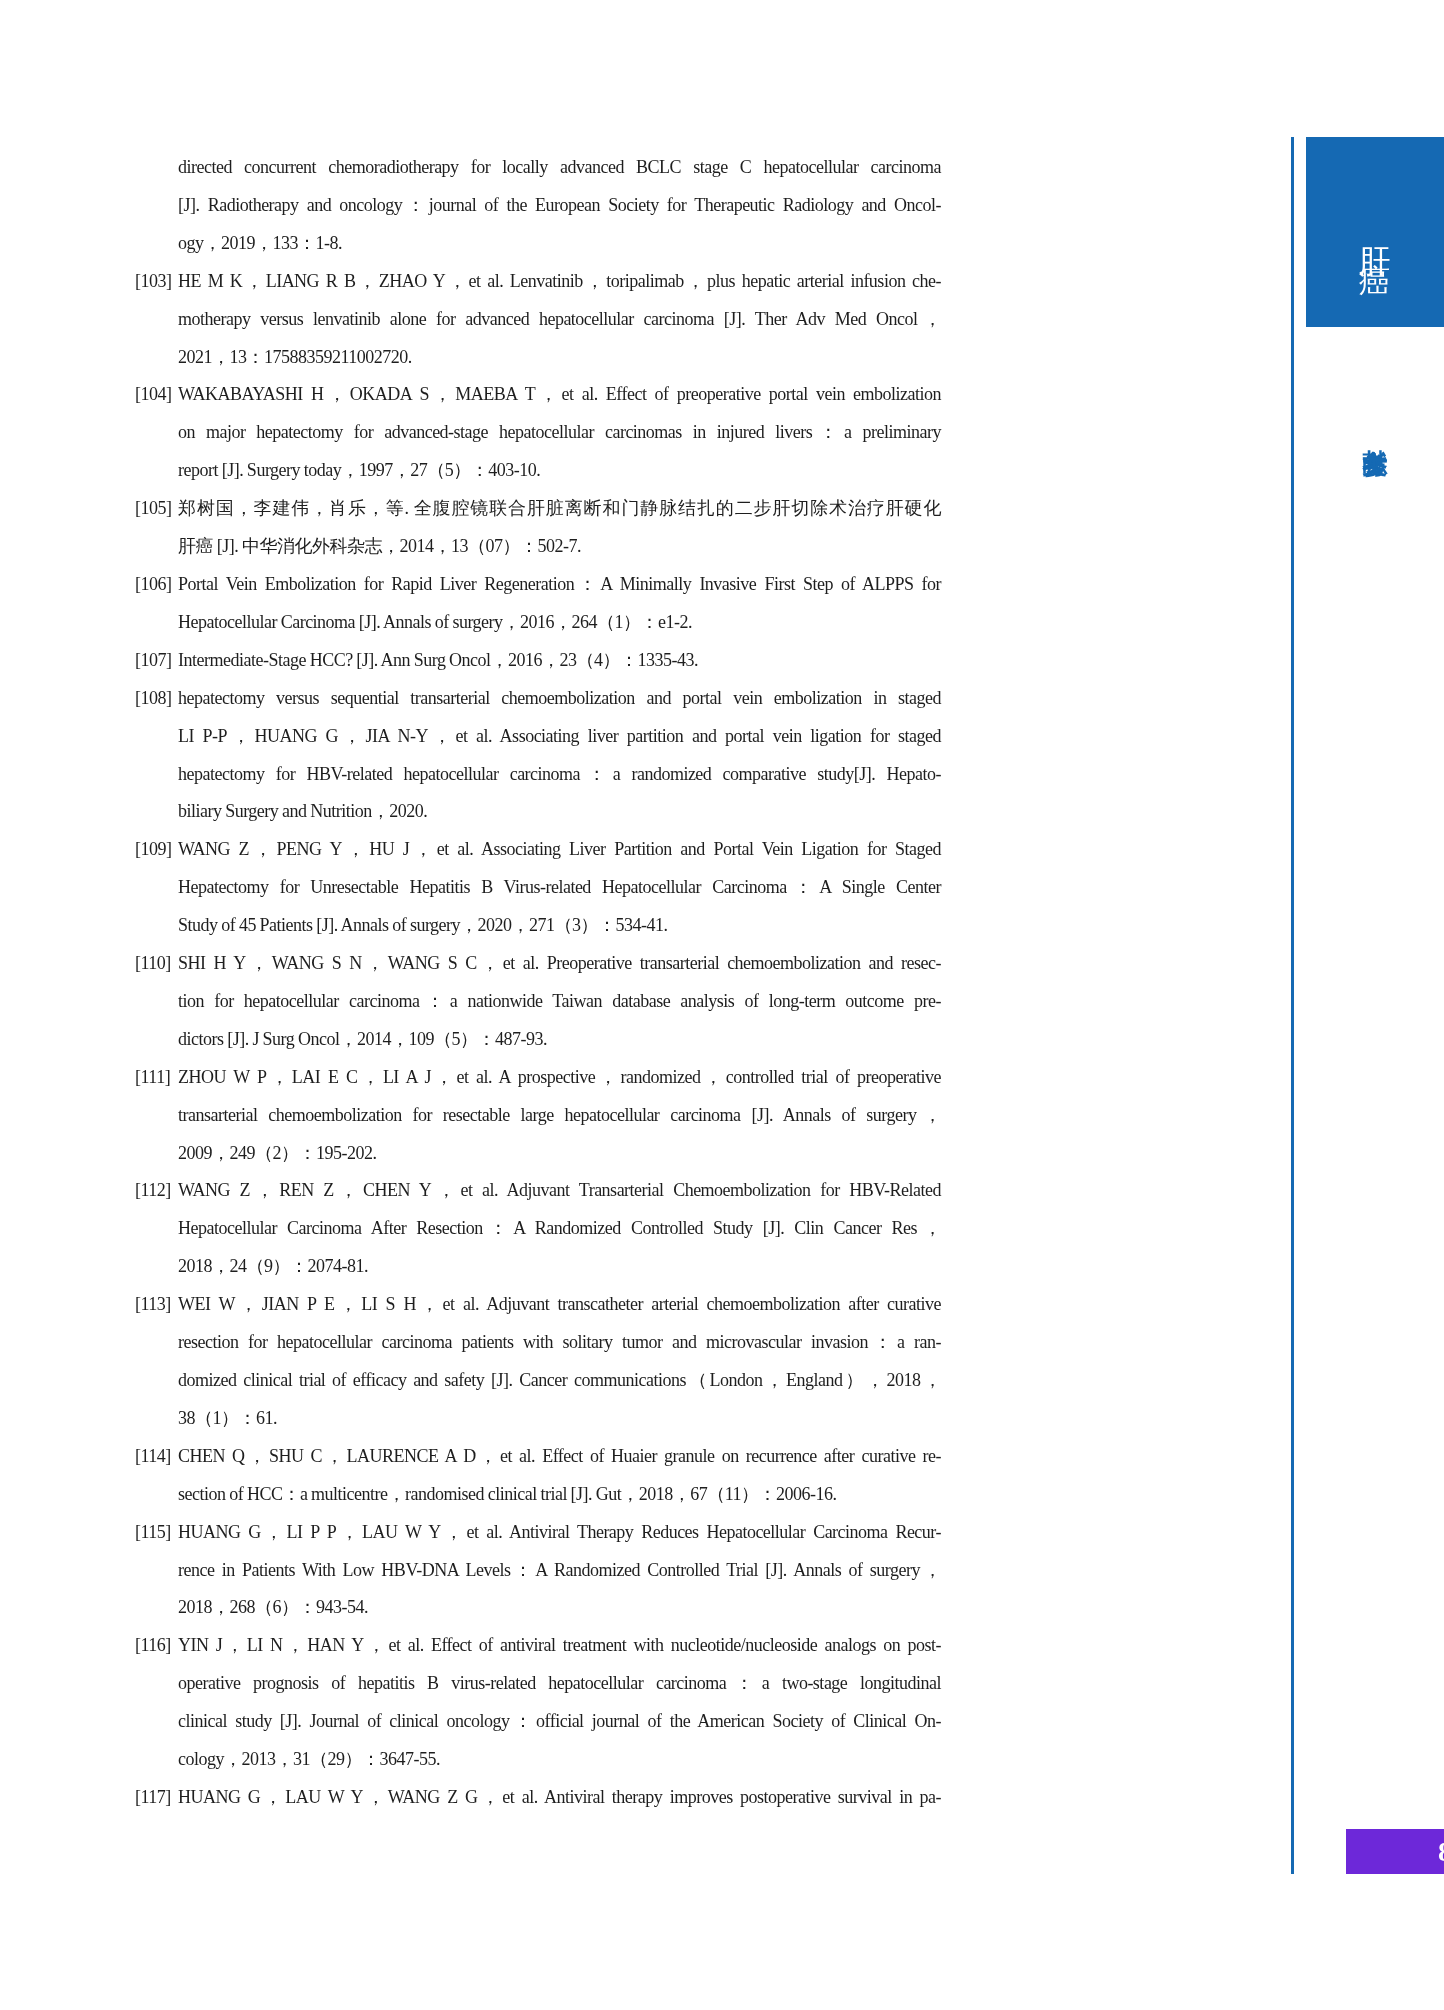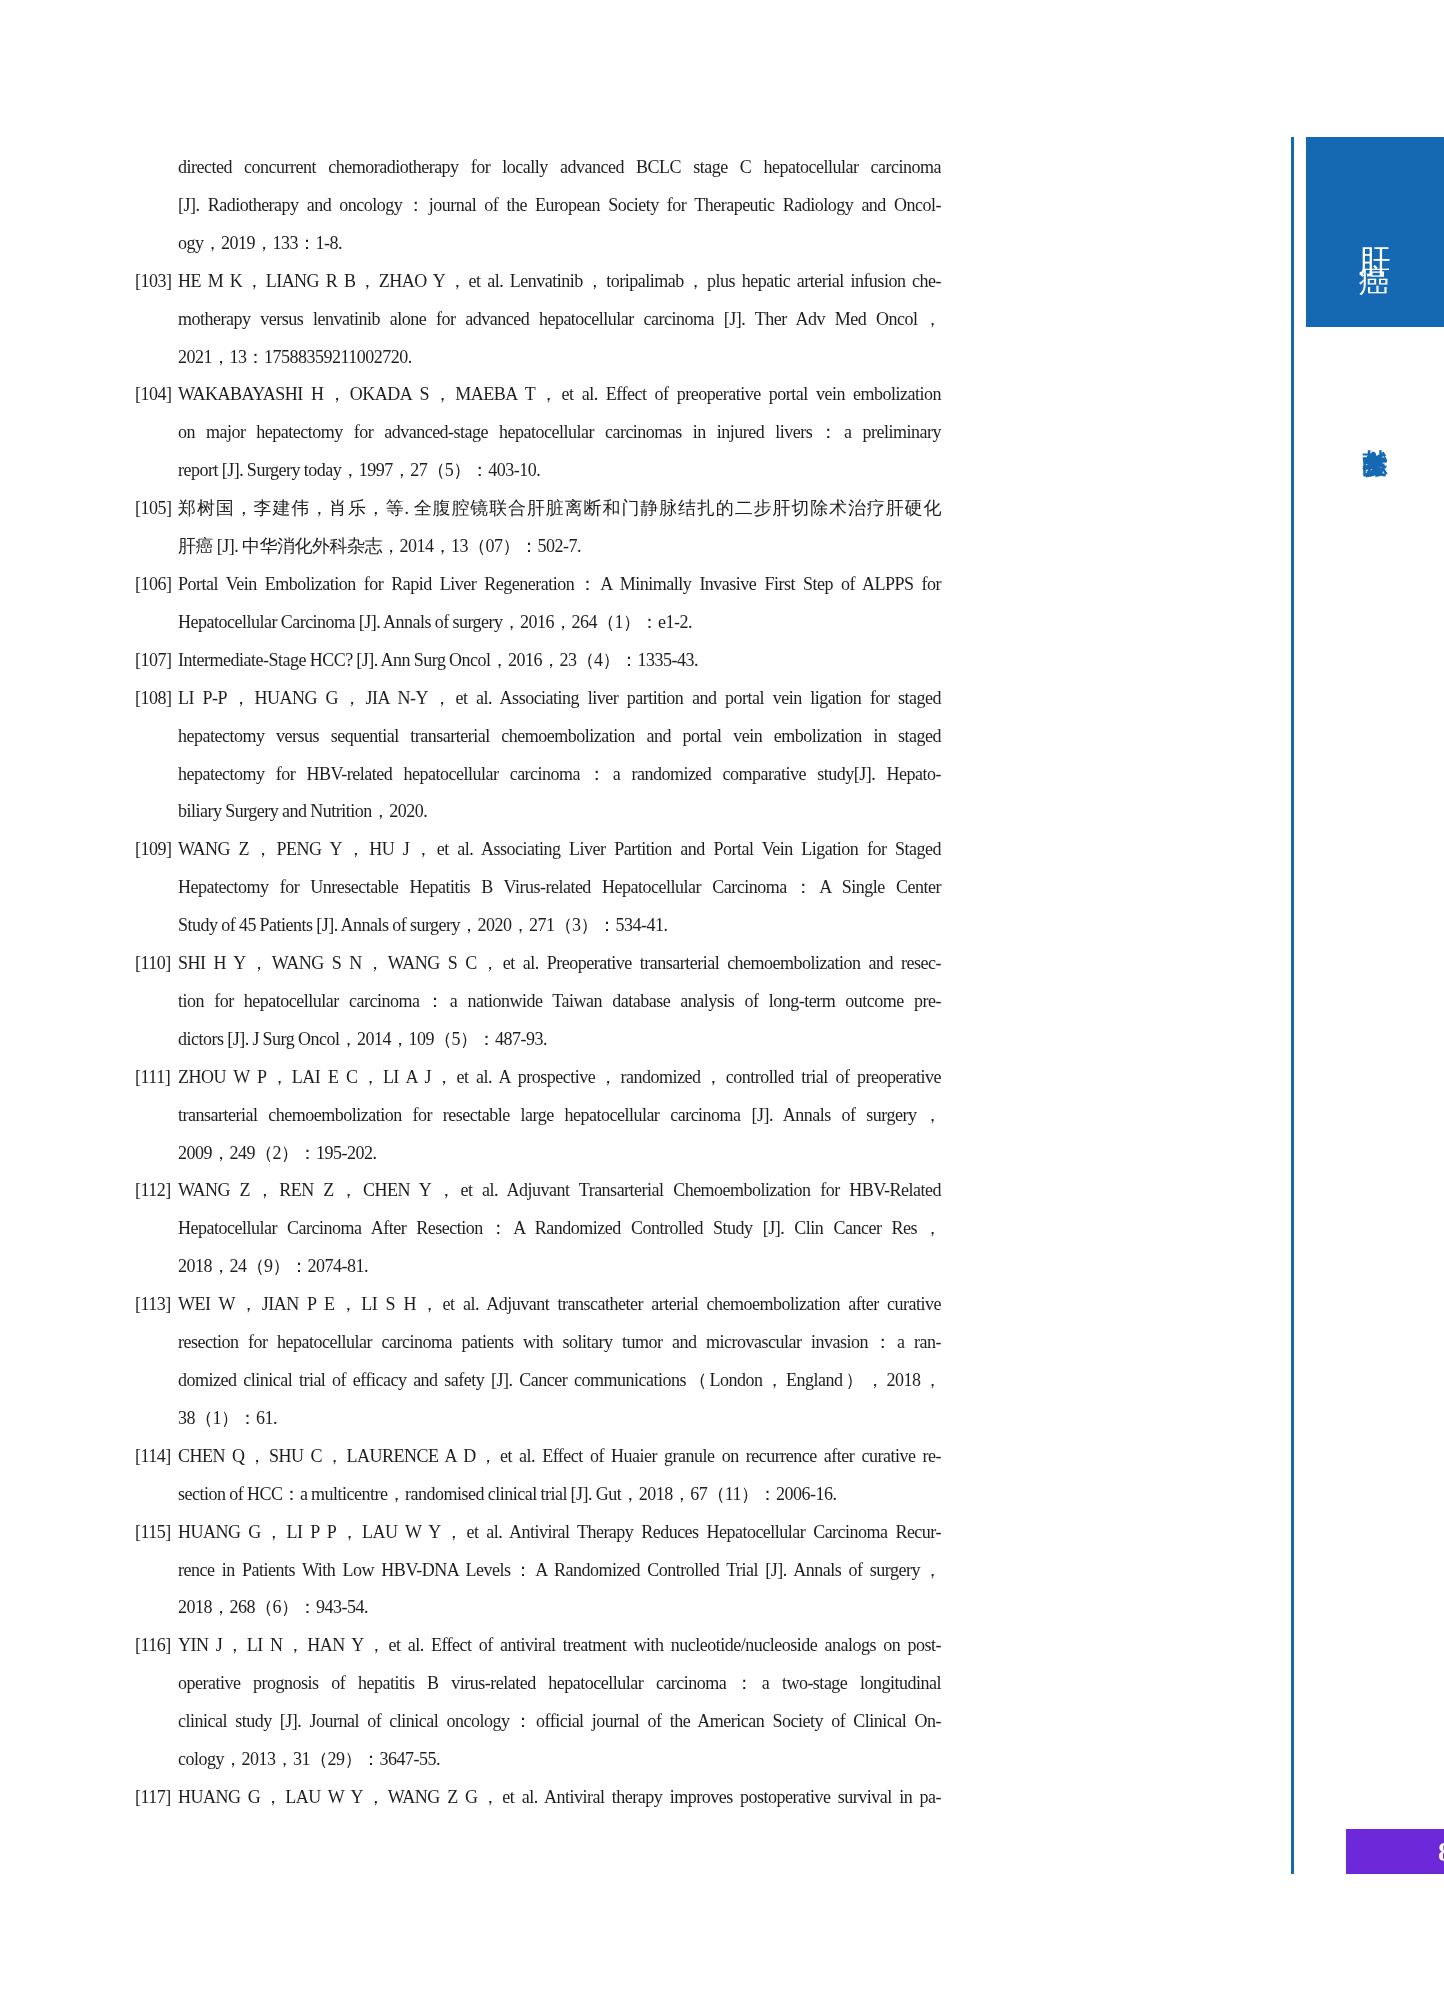--- a/index.html
+++ b/index.html
@@ -119,22 +119,22 @@
       <span class="ref-num">[106]</span>
       <div class="ref-line">Portal Vein Embolization for Rapid Liver Regeneration：A Minimally Invasive First Step of ALPPS for</div>
       <div class="ref-line last">Hepatocellular Carcinoma [J]. Annals of surgery，2016，264（1）：e1-2.</div>
     </div>
     <div class="ref">
       <span class="ref-num">[107]</span>
       <div class="ref-line last">Intermediate-Stage HCC? [J]. Ann Surg Oncol，2016，23（4）：1335-43.</div>
     </div>
     <div class="ref">
       <span class="ref-num">[108]</span>
+      <div class="ref-line">hepatectomy versus sequential transarterial chemoembolization and portal vein embolization in staged</div>
       <div class="ref-line">LI P-P，HUANG G，JIA N-Y，et al. Associating liver partition and portal vein ligation for staged</div>
-      <div class="ref-line">hepatectomy versus sequential transarterial chemoembolization and portal vein embolization in staged</div>
       <div class="ref-line">hepatectomy for HBV-related hepatocellular carcinoma：a randomized comparative study[J]. Hepato-</div>
       <div class="ref-line last">biliary Surgery and Nutrition，2020.</div>
     </div>
     <div class="ref">
       <span class="ref-num">[109]</span>
       <div class="ref-line">WANG Z，PENG Y，HU J，et al. Associating Liver Partition and Portal Vein Ligation for Staged</div>
       <div class="ref-line">Hepatectomy for Unresectable Hepatitis B Virus-related Hepatocellular Carcinoma：A Single Center</div>
       <div class="ref-line last">Study of 45 Patients [J]. Annals of surgery，2020，271（3）：534-41.</div>
     </div>
     <div class="ref">

